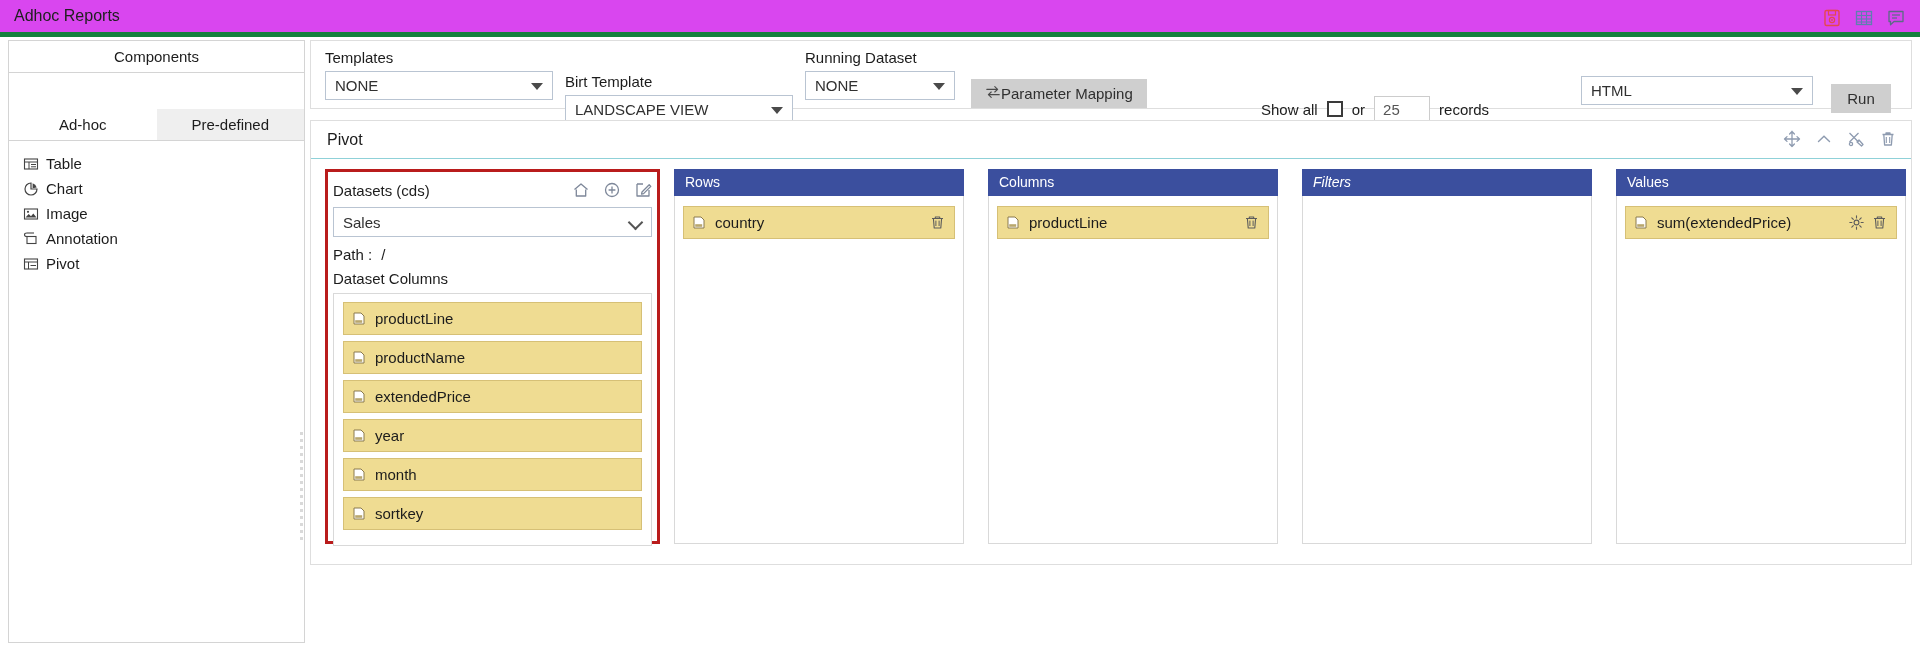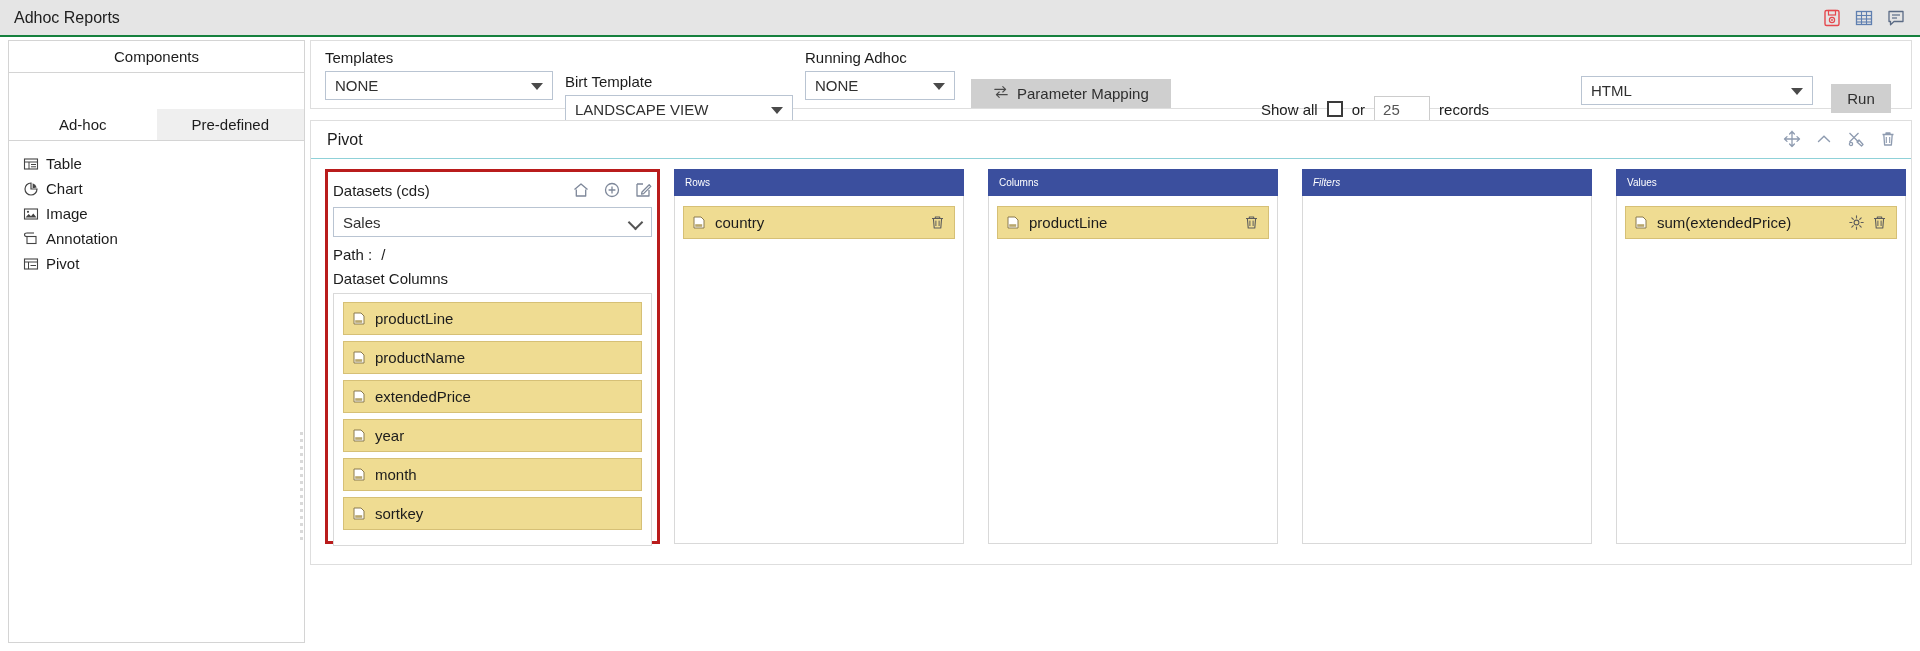--- a/index.html
+++ b/index.html
@@ -10,22 +10,22 @@
     font-family: "Liberation Sans", sans-serif;
     font-size: 15px;
     color: #1c1c1c;
     overflow: hidden;
   }
 
   
   .appbar {
     position: absolute; left: 0; top: 0;
     width: 1920px; height: 37px;
-    background: #e5e5e5;
-    border-bottom: 2px solid #15803d;
+    background: #d946ef;
+    border-bottom: 5px solid #15803d;
     display: flex; align-items: center;
   }
   .appbar-title {
     margin-left: 14px;
     font-size: 16px;
     color: #202020;
   }
   .appbar-icons {
     position: absolute; right: 14px; top: 8px;
     display: flex; gap: 12px; align-items: center;
@@ -111,21 +111,21 @@
   }
   .btn {
     background: #cfcfcf;
     border: none;
     height: 29px;
     font-size: 15px;
     color: #2f2f2f;
     font-family: "Liberation Sans", sans-serif;
     cursor: pointer;
     display: inline-flex; align-items: center; justify-content: center;
-    gap: 8px; padding: 0 22px;
+    padding: 0 14px;
   }
   .showall {
     position: absolute; top: 55px;
     display: flex; align-items: center; gap: 9px;
     font-size: 15px; color: #1c1c1c;
   }
   .chk {
     width: 16px; height: 16px;
     border: 2px solid #3a3a3a;
     background: #ffffff;
@@ -214,21 +214,21 @@
   .chip .cic { width: 15px; height: 15px; margin-right: 8px; flex: 0 0 15px; }
   .chip .ctxt { flex: 1 1 auto; white-space: nowrap; overflow: hidden; }
   .chip .act { width: 17px; height: 17px; margin-left: 6px; cursor: pointer; flex: 0 0 17px; }
 
   
   .zone { position: absolute; top: 10px; width: 290px; }
   .zone-head {
     height: 27px; line-height: 27px;
     background: #3b4f9e;
     color: #ffffff;
-    font-size: 10px;
+    font-size: 14px;
     padding-left: 11px;
   }
   .zone-body {
     height: 348px;
     border: 1px solid #d9d9d9;
     border-top: none;
     background: #ffffff;
     padding: 4px 0;
   }
   .zone-body .chip { margin: 6px 8px; }
@@ -369,21 +369,21 @@
 
   <div class="tb-field" style="left:254px;width:228px;margin-top:24px;">
     <span class="tb-label">Birt Template</span>
     <div class="select">
       <span>LANDSCAPE VIEW</span>
       <span class="caret"></span>
     </div>
   </div>
 
   <div class="tb-field" style="left:494px;width:150px;">
-    <span class="tb-label">Running Adhoc</span>
+    <span class="tb-label">Running Dataset</span>
     <div class="select">
       <span>NONE</span>
       <span class="caret"></span>
     </div>
   </div>
 
   <button class="btn" style="position:absolute;left:660px;top:38px;">
     <span>
       <svg viewBox="0 0 18 18" width="16" height="16">
           <path d="M2 6h12M11 3l3.2 3-3.2 3" fill="none" stroke="#4a4a4a" stroke-width="1.3" stroke-linecap="round" stroke-linejoin="round"></path>

